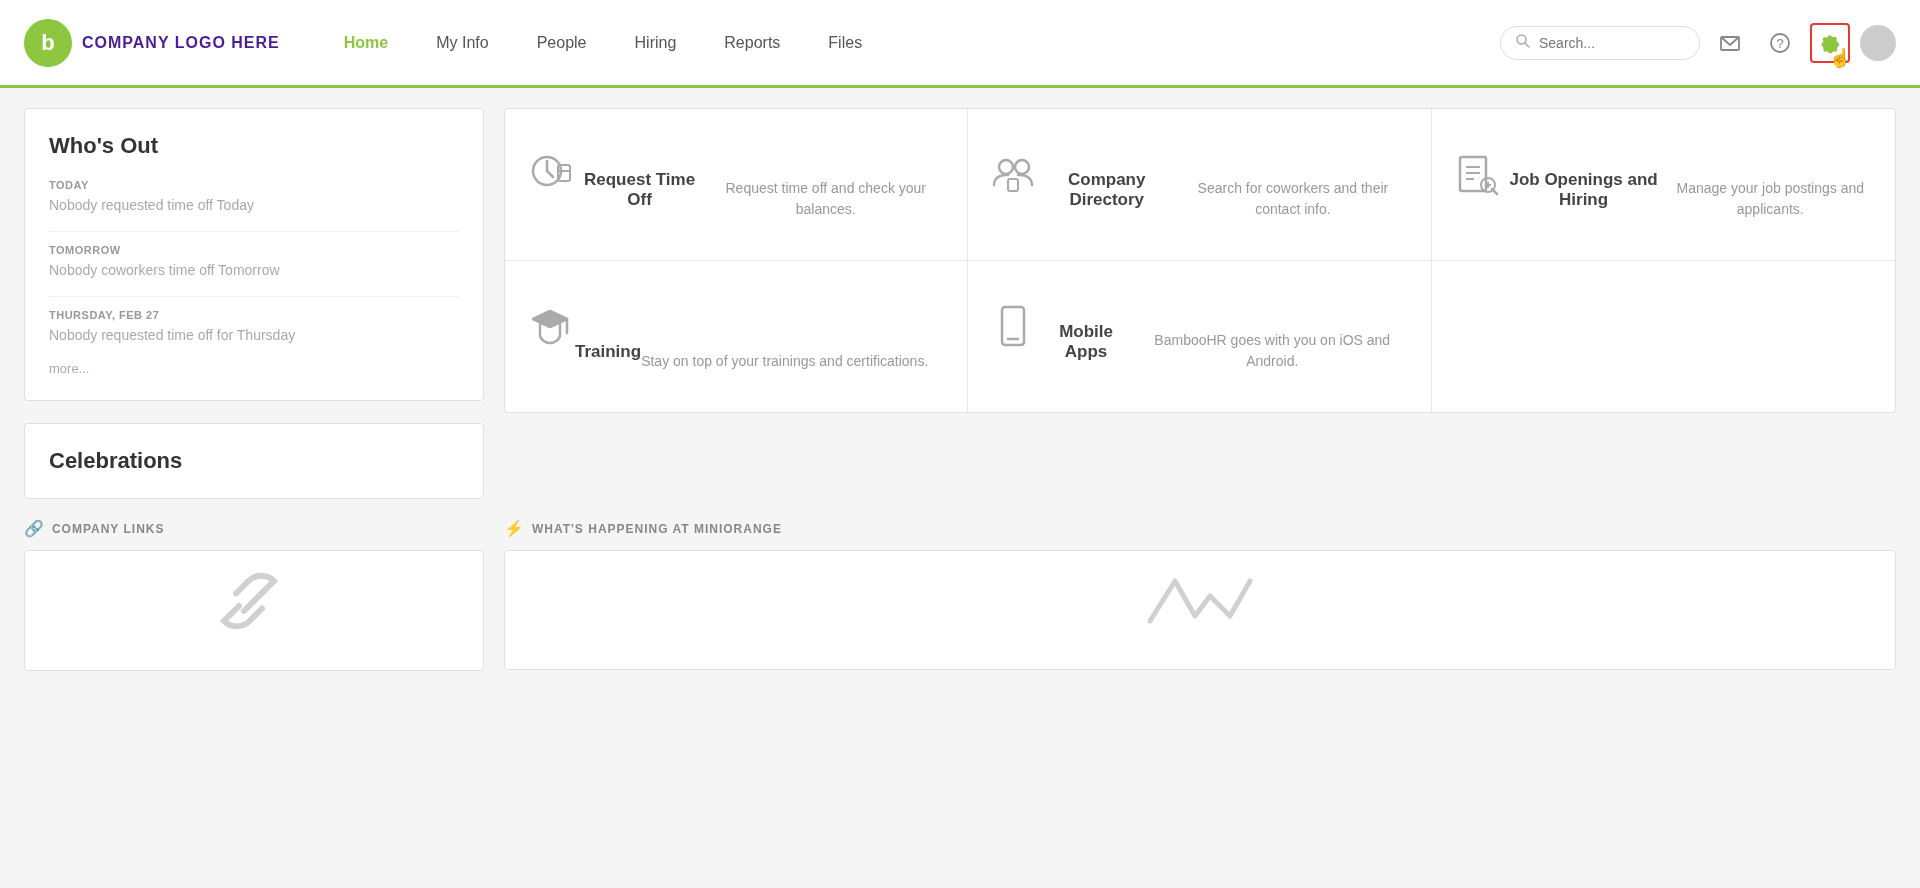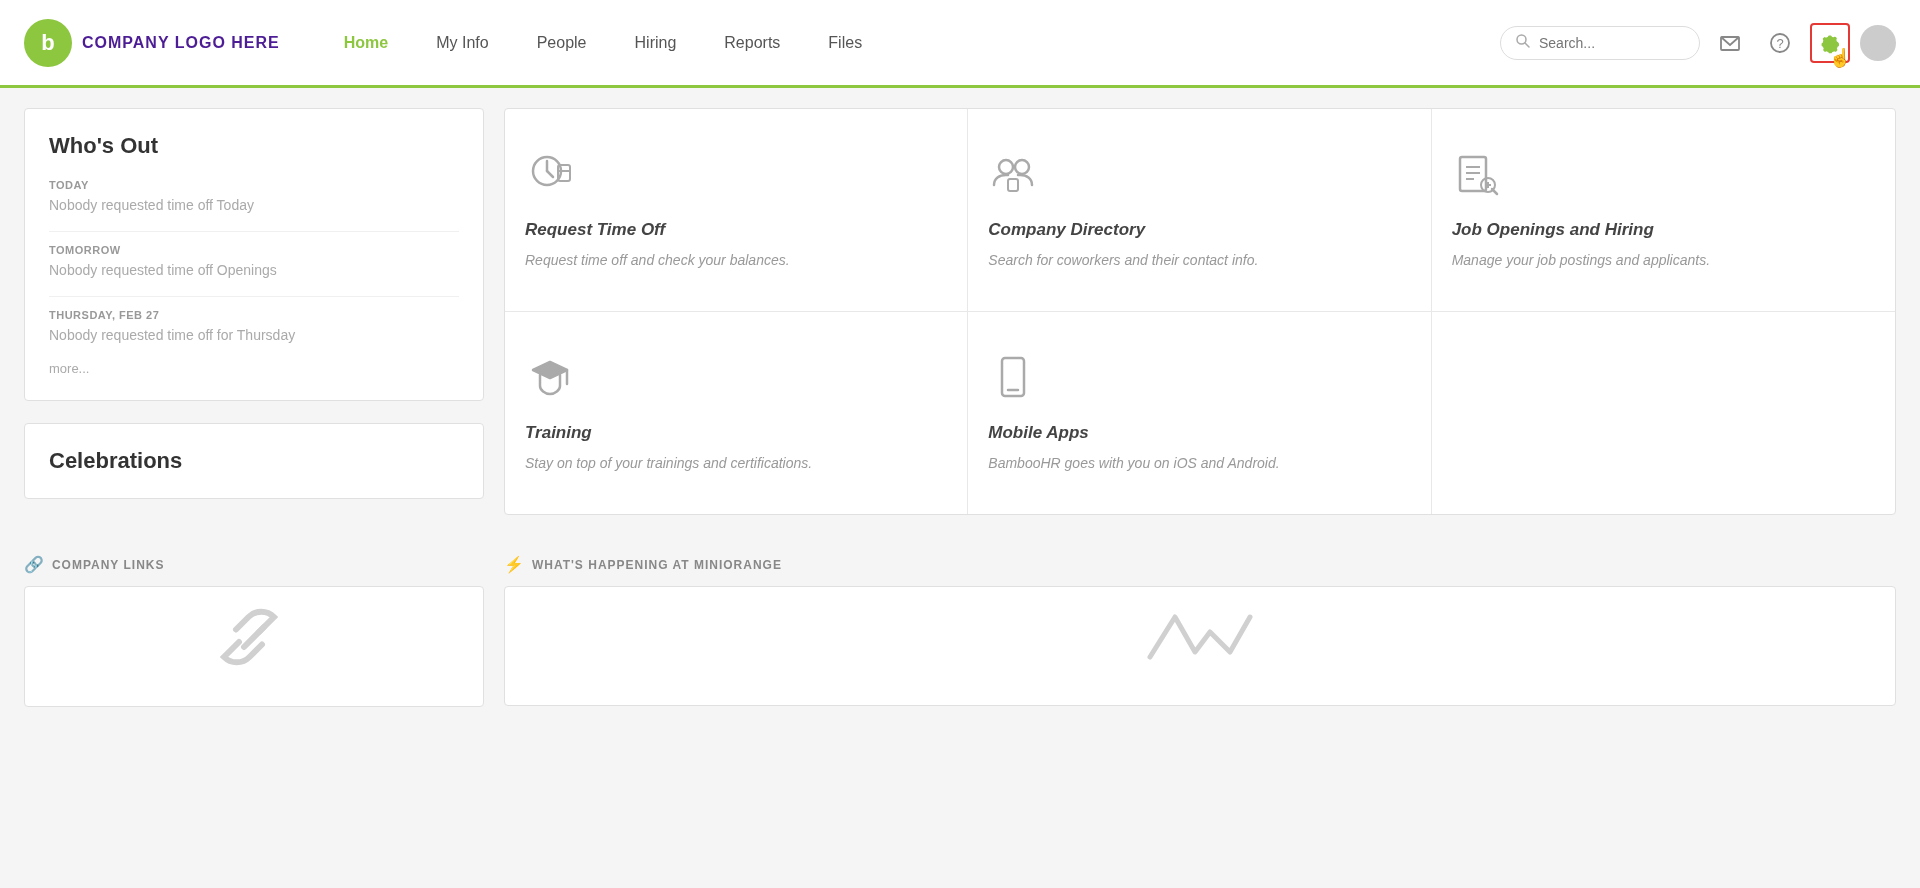--- a/index.html
+++ b/index.html
@@ -197,28 +197,27 @@
       display: grid;
       grid-template-columns: repeat(3, 1fr);
       background: #fff;
       border: 1px solid #e0e0e0;
       border-radius: 4px;
       overflow: hidden;
       margin-bottom: 20px;
     }
     .quick-link-item {
       display: flex;
-      flex-direction: column;
-      align-items: flex-start;
+      flex-direction: row;
+      align-items: flex-end;
       padding: 40px 20px;
       cursor: pointer;
       border-right: 1px solid #e8e8e8;
       border-bottom: 1px solid #e8e8e8;
       text-align: center;
-      font-style: italic;
     }
     .quick-link-item:nth-child(3) { border-right: none; }
     .quick-link-item:nth-child(6) { border-right: none; border-bottom: none; }
     .quick-link-item:nth-child(4),
     .quick-link-item:nth-child(5) { border-bottom: none; }
     .ql-icon {
       font-size: 42px;
       color: #aaa;
       margin-bottom: 14px;
       line-height: 1;
@@ -348,21 +347,21 @@
 
       <div class="time-section">
         <div class="time-label">TODAY</div>
         <div class="time-text">Nobody requested time off Today</div>
       </div>
 
       <hr class="divider-line">
 
       <div class="time-section">
         <div class="time-label">TOMORROW</div>
-        <div class="time-text">Nobody requested time off Openings</div>
+        <div class="time-text">Nobody coworkers time off Tomorrow</div>
       </div>
 
       <hr class="divider-line">
 
       <div class="time-section">
         <div class="time-label">THURSDAY, FEB 27</div>
         <div class="time-text">Nobody requested time off for Thursday</div>
       </div>
 
       <div style="color:#aaa; font-size:13px; margin-top:8px;">more...</div>

